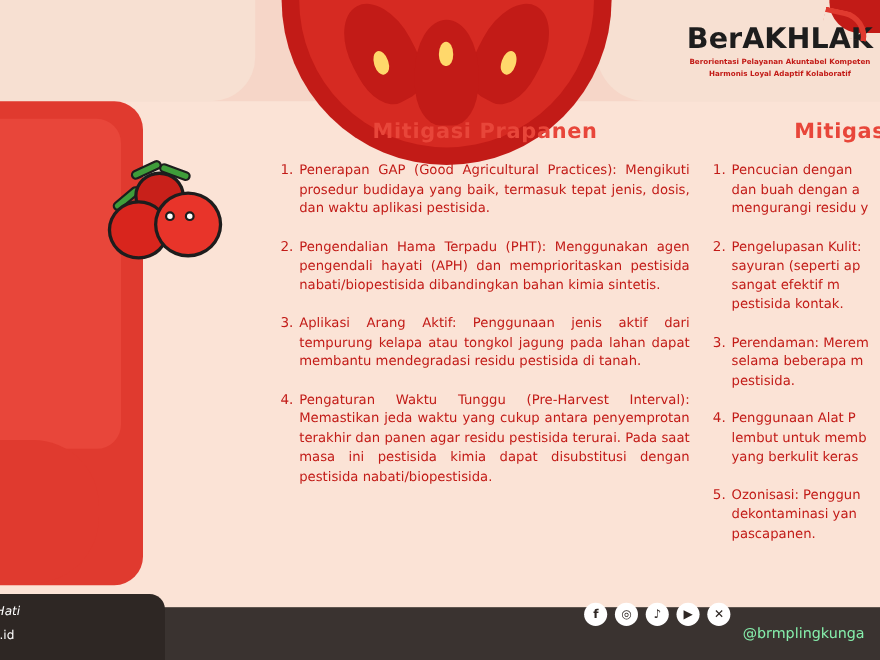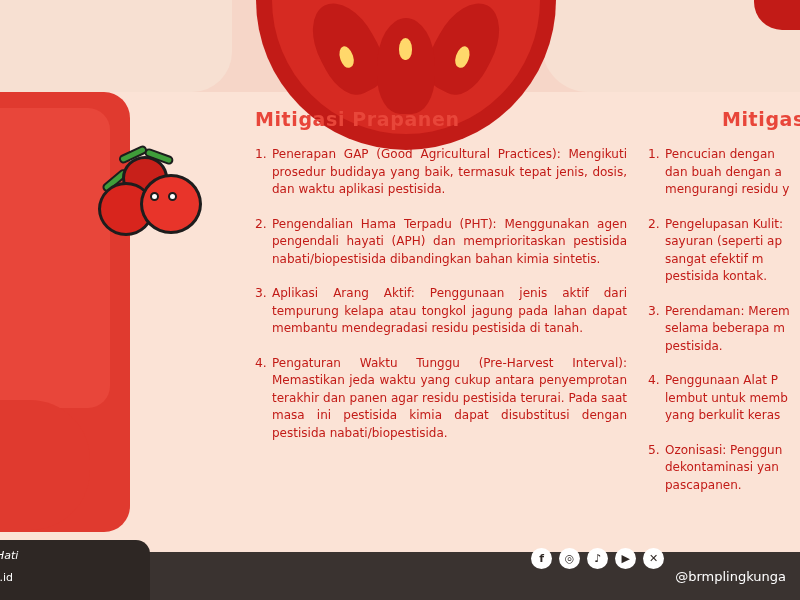--- a/index.html
+++ b/index.html
@@ -198,21 +198,21 @@
   .col-right {
     position: absolute;
     left: 648px; top: 108px;
     width: 260px;
   }
   .col-heading {
     color: #e8463a;
     font-size: 19px;
     font-weight: bold;
     letter-spacing: 0.6px;
-    text-align: left;
+    text-align: center;
     margin-bottom: 16px;
   }
   .col-right .col-heading { text-align: left; padding-left: 74px;}
   ol.items { list-style: none; counter-reset: li; }
   ol.items > li {
     counter-increment: li;
     position: relative;
     padding-left: 17px;
     margin-bottom: 17px;
     color: #c21b17;
@@ -267,21 +267,21 @@
   .sico {
     width: 21px; height: 21px;
     border-radius: 50%;
     background: #ffffff;
     color: #2e2724;
     display: flex; align-items: center; justify-content: center;
     font-size: 11px; font-weight: bold;
     font-family: "DejaVu Sans", sans-serif;
   }
   .handle {
-    color: #ffffff;
+    color: #86efac;
     font-size: 13px;
     margin-left: 4px;
     margin-top: 36px;
   }
 </style>
 </head>
 <body>
 
 <div class="poster">
 
@@ -294,20 +294,26 @@
   <div class="tomato-slice">
     <div class="inner"></div>
     <div class="locule" style="left:62px; top:150px; transform:rotate(-28deg);"></div>
     <div class="locule" style="left:180px; top:150px; transform:rotate(28deg);"></div>
     <div class="locule" style="left:121px; top:168px;"></div>
     <div class="seed" style="left:84px;  top:196px; transform:rotate(-18deg);"></div>
     <div class="seed" style="left:143px; top:188px;"></div>
     <div class="seed" style="left:200px; top:196px; transform:rotate(18deg);"></div>
   </div>
 
+  <div class="logo-box">
+    <div class="logo-swoosh"></div>
+    <div class="logo-title"><span class="ber">Ber</span><span class="akhlak">AKHLAK</span></div>
+    <div class="logo-sub">Berorientasi Pelayanan Akuntabel Kompeten</div>
+    <div class="logo-sub">Harmonis Loyal Adaptif Kolaboratif</div>
+  </div>
 
   <div class="left-panel"></div>
   <div class="left-panel-2"></div>
   <div class="left-title">MU?</div>
   <div class="left-sub" style="white-space:pre-line;">asi Residu
 l Hasil</div>
   <div class="left-body" style="white-space:pre-line;">melalui dua
 n pre-harvest
  (pascapanen)
 ngkat cemaran

